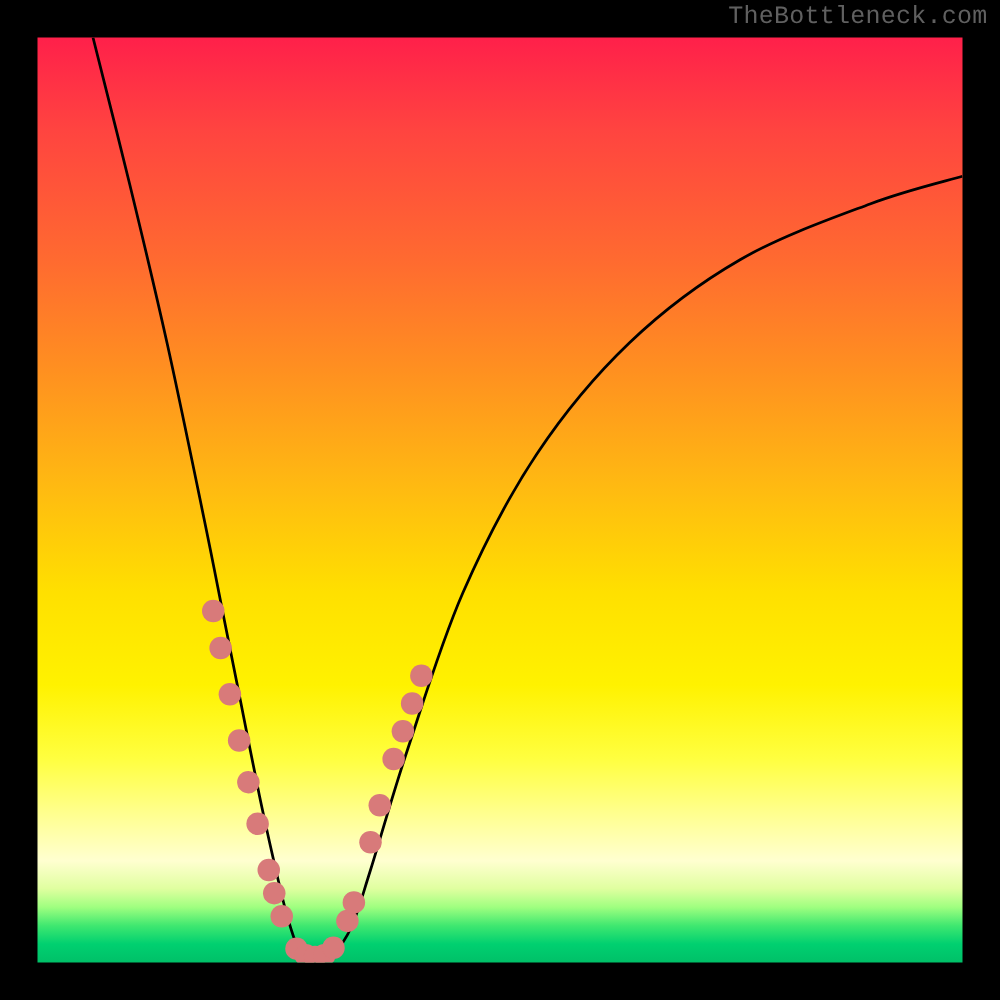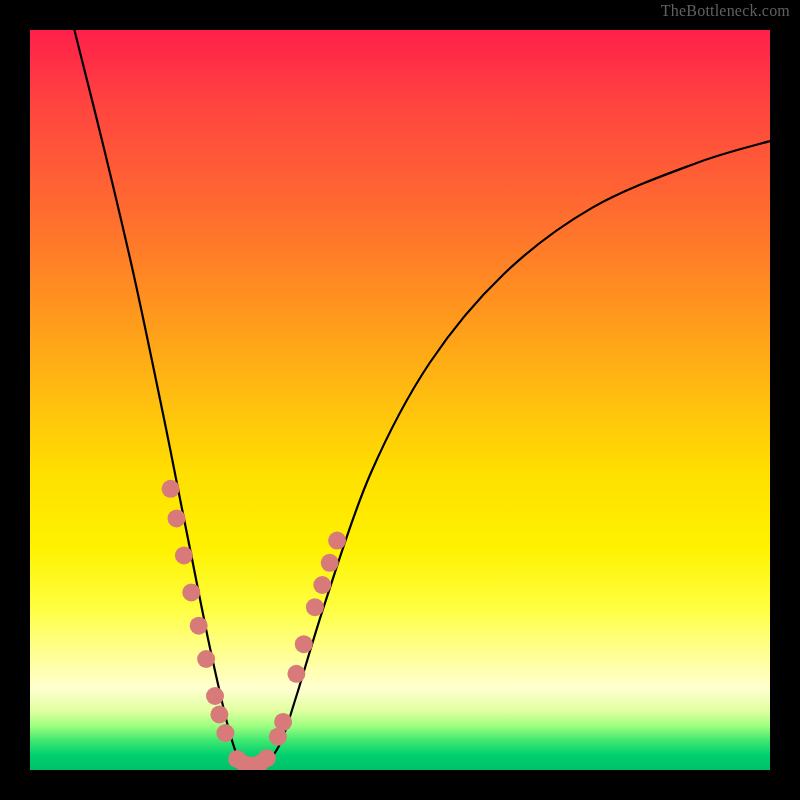--- a/index.html
+++ b/index.html
@@ -37,22 +37,22 @@
       #a0ff80 94%,
       #40e870 96%,
       #00d070 98%,
       #00c068 100%
     );
   }
   .watermark {
     position: absolute;
     top: 2px;
     right: 10px;
-    font-family: Liberation Serif, serif;
-    font-size: 16px;
+    font-family: Liberation Mono, monospace;
+    font-size: 20px;
     color: #606060;
     letter-spacing: 0.2px;
     user-select: none;
   }
   svg.overlay {
     position: absolute;
     left: 0;
     top: 0;
     width: 740px;
     height: 740px;

